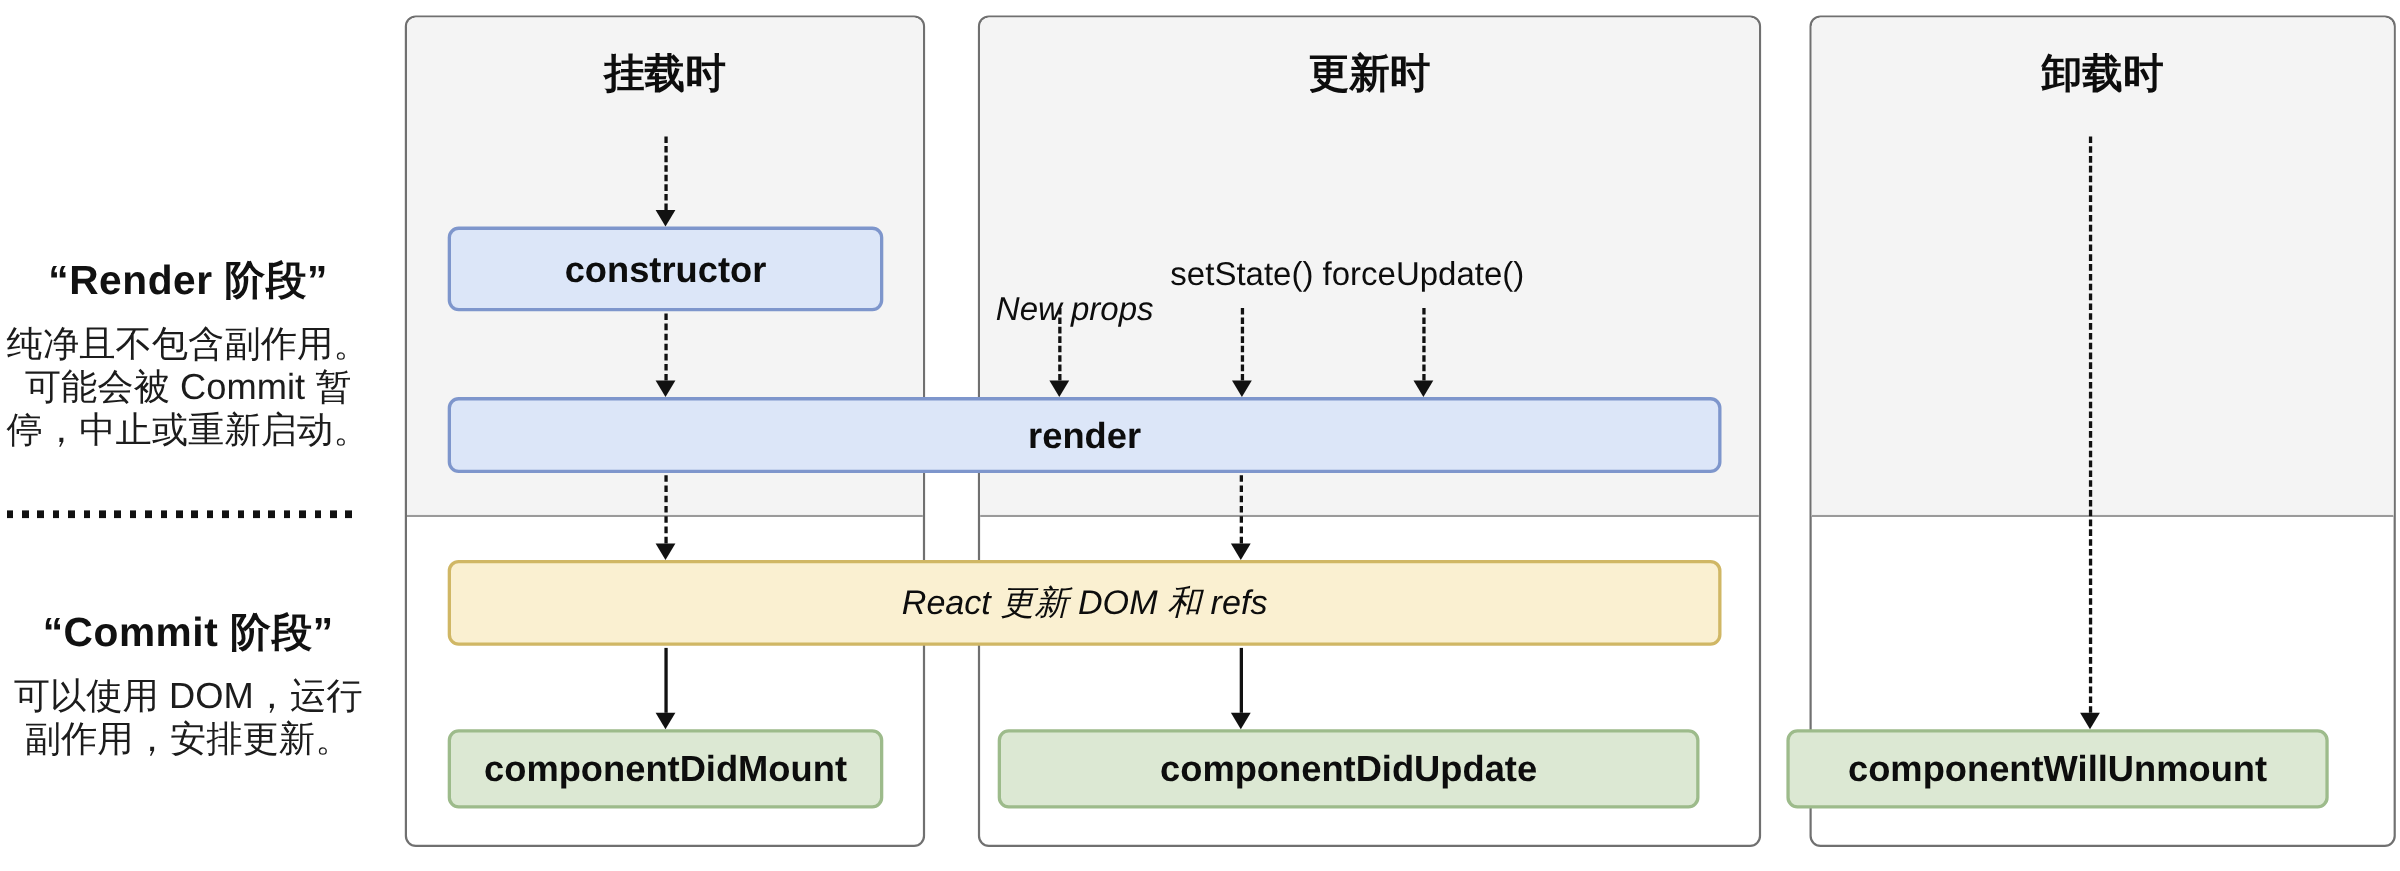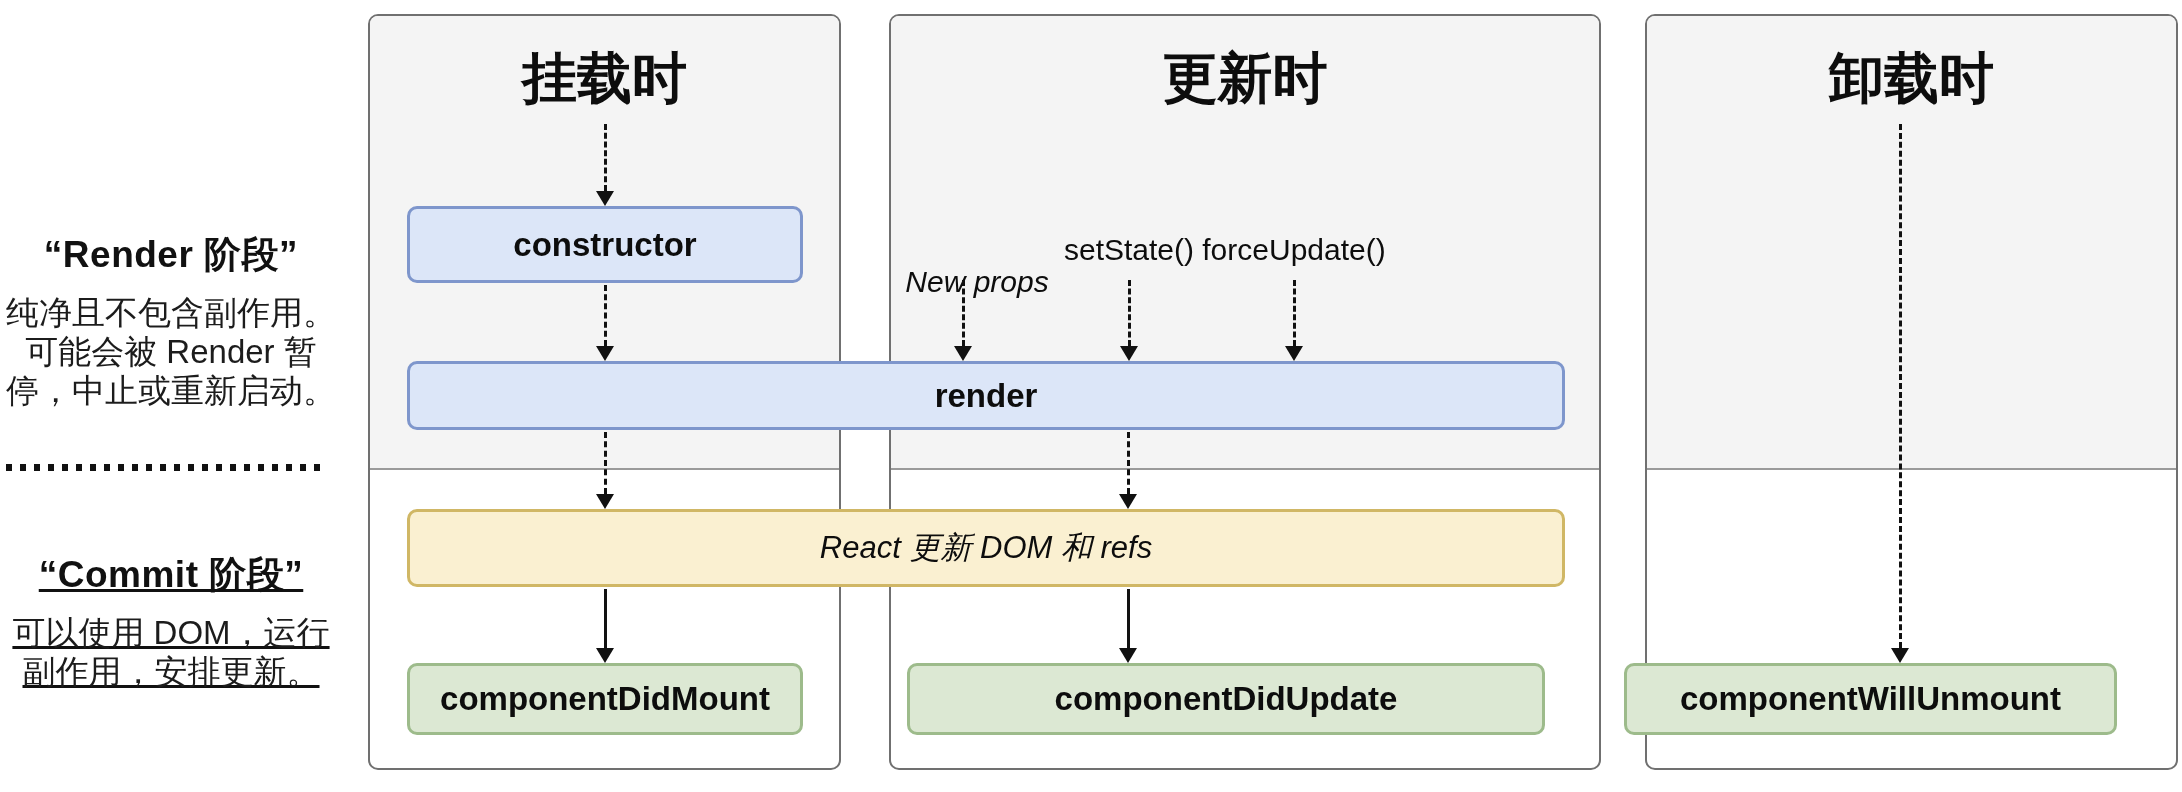--- a/index.html
+++ b/index.html
@@ -19,21 +19,21 @@
   .panel{
     position:absolute;top:14px;height:756px;box-sizing:border-box;
     background:#ffffff;border:2.5px solid #707070;border-radius:10px;
   }
   .panel-top{
     position:absolute;left:0;right:0;top:0;height:452px;
     background:#f4f4f4;border-bottom:2.5px solid #9a9a9a;border-radius:8px 8px 0 0;
   }
   .panel-title{
     position:absolute;left:0;right:0;top:26px;text-align:center;
-    font-size:55px;font-weight:600;color:#0d0d0d;font-family:Liberation Serif, serif;
+    font-size:37px;font-weight:600;color:#0d0d0d;font-family:Liberation Serif, serif;
   }
   #panel-mount{left:368px;width:473px;}
   #panel-update{left:889px;width:712px;}
   #panel-unmount{left:1645px;width:533px;}
   
   .node{
     position:absolute;box-sizing:border-box;border-radius:10px;
     display:flex;align-items:center;justify-content:center;z-index:5;
   }
   .node.blue  {background:#dce6f8;border:3px solid #7e96cc;}
@@ -79,28 +79,28 @@
 </head>
 <body>
 
 <div id="stage">
 
   <div>
     <div class="phase-block" style="top:230px;">
       <div class="phase-title">“Render 阶段”</div>
       <div class="phase-desc">
         <div>纯净且不包含副作用。</div>
-        <div>可能会被 Render 暂</div>
+        <div>可能会被 Commit 暂</div>
         <div>停，中止或重新启动。</div>
       </div>
     </div>
 
     <div id="dotted-divider"></div>
 
-    <div class="phase-block" style="top:550px;text-decoration:underline;">
+    <div class="phase-block" style="top:550px;">
       <div class="phase-title">“Commit 阶段”</div>
       <div class="phase-desc">
         <div>可以使用 DOM，运行</div>
         <div>副作用，安排更新。</div>
       </div>
     </div>
   </div>
 
   <div class="panel" id="panel-mount">
     <div class="panel-top"></div>

